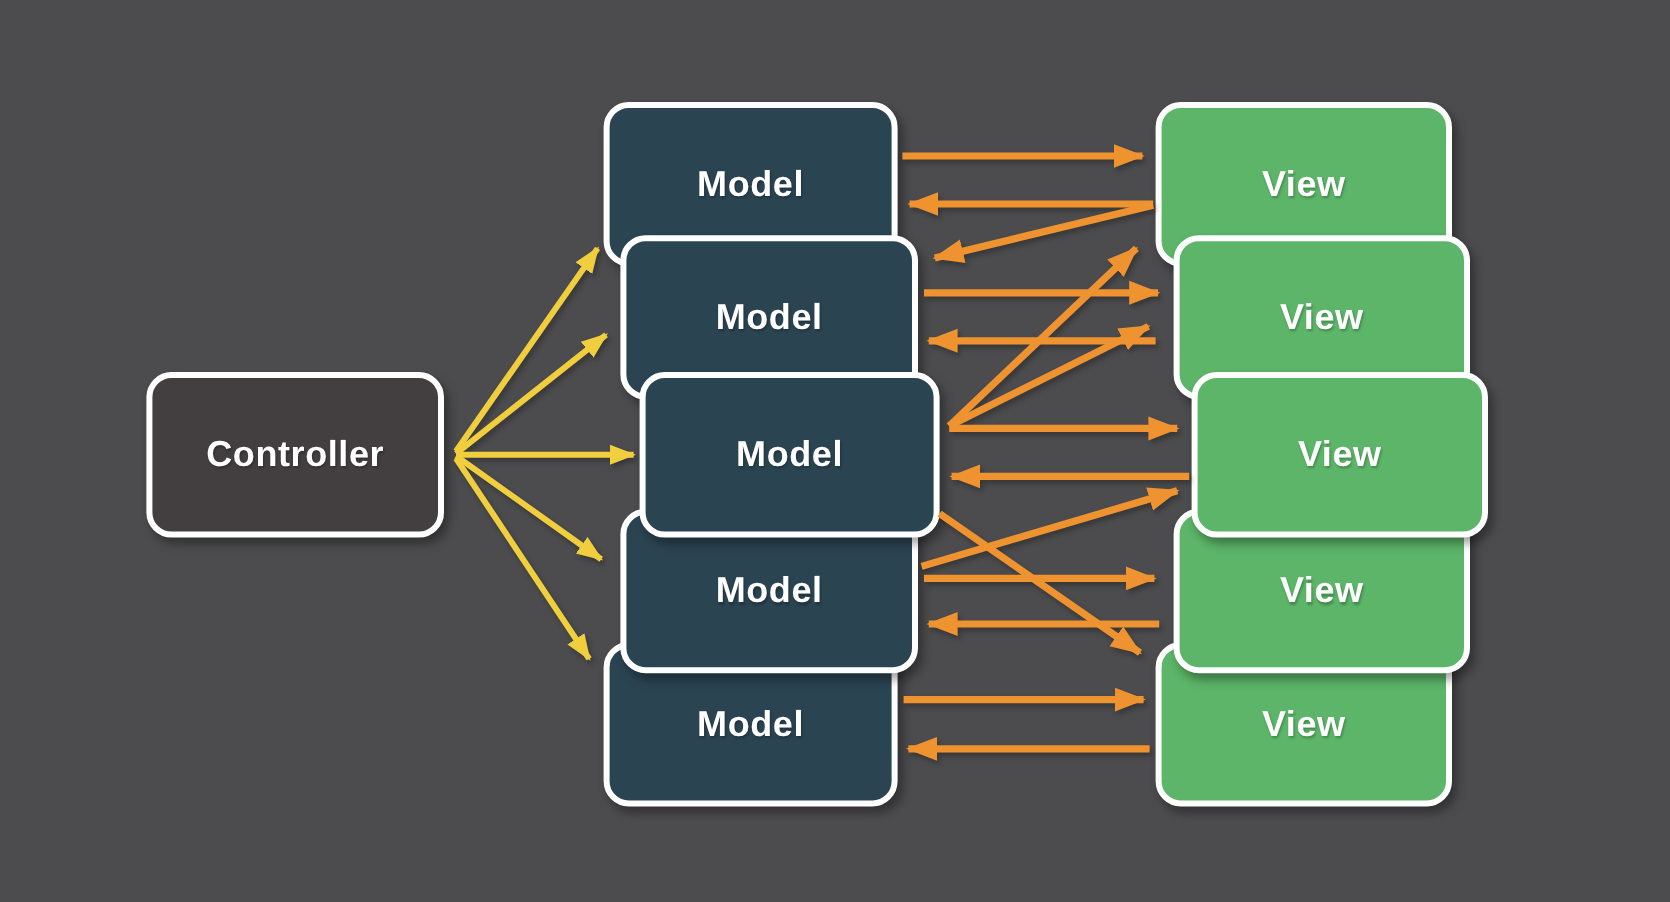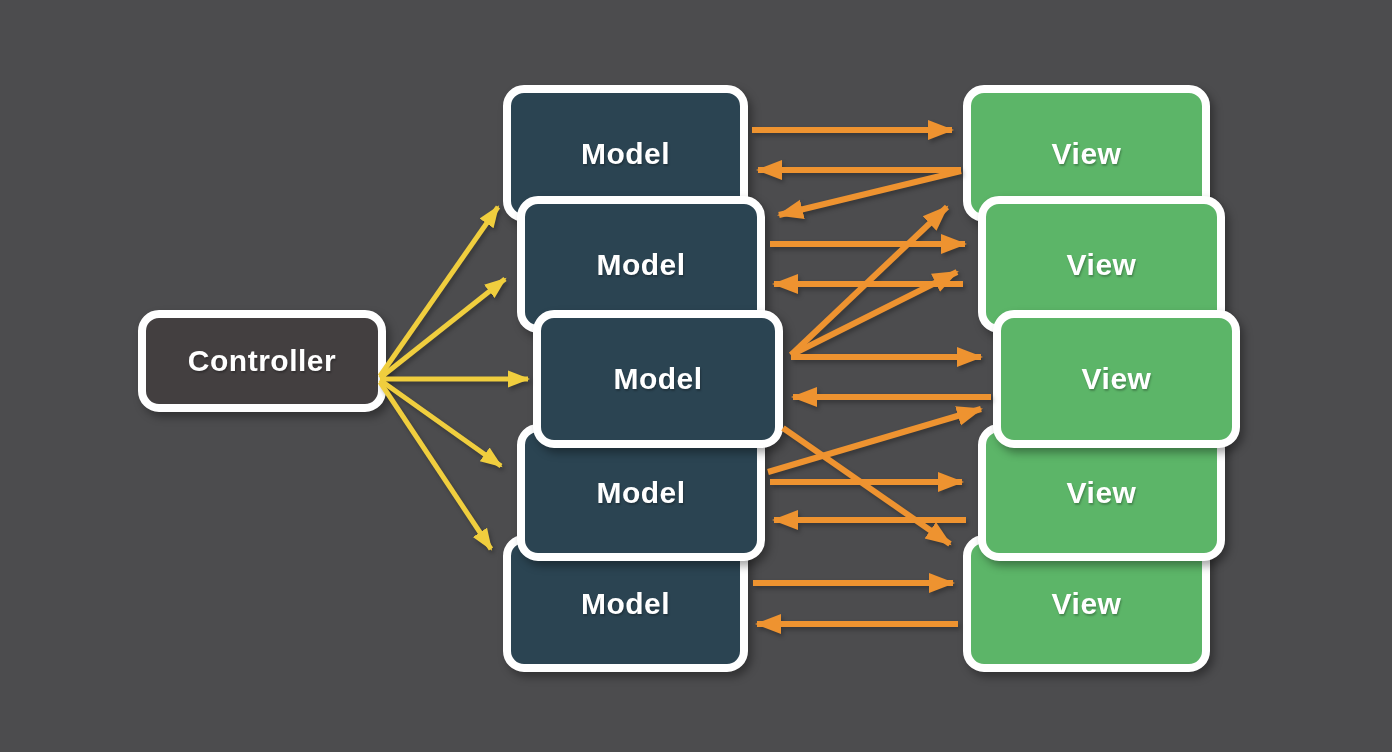--- a/index.html
+++ b/index.html
@@ -9,21 +9,21 @@
   }
   #diagram-canvas {
     position: relative;
     width: 1392px;
     height: 752px;
     overflow: hidden;
   }
   .box {
     position: absolute;
     box-sizing: border-box;
-    border: 8px solid #86efac;
+    border: 5px solid #86efac;
     border-radius: 21px;
     display: flex;
     align-items: center;
     justify-content: center;
     color: #ffffff;
     font-weight: bold;
     font-size: 30px;
     letter-spacing: 0.5px;
     box-shadow: 4px 5px 8px rgba(0,0,0,0.35);
   }
@@ -68,21 +68,21 @@
         <line x1="791" y1="357" x2="981" y2="357" stroke="#EE9330" stroke-width="6" marker-end="url(#head-orange)"></line>
         <line x1="991" y1="397" x2="793" y2="397" stroke="#EE9330" stroke-width="6" marker-end="url(#head-orange)"></line>
         <line x1="783" y1="428" x2="950" y2="544" stroke="#EE9330" stroke-width="6" marker-end="url(#head-orange)"></line>
         <line x1="768" y1="472" x2="981" y2="409" stroke="#EE9330" stroke-width="6" marker-end="url(#head-orange)"></line>
         <line x1="770" y1="482" x2="962" y2="482" stroke="#EE9330" stroke-width="6" marker-end="url(#head-orange)"></line>
         <line x1="966" y1="520" x2="774" y2="520" stroke="#EE9330" stroke-width="6" marker-end="url(#head-orange)"></line>
         <line x1="753" y1="583" x2="953" y2="583" stroke="#EE9330" stroke-width="6" marker-end="url(#head-orange)"></line>
         <line x1="958" y1="624" x2="757" y2="624" stroke="#EE9330" stroke-width="6" marker-end="url(#head-orange)"></line>
       </g>
   </svg>
-<div class="box" style="left: 138px; top: 310px; width: 248px; height: 102px; z-index: 4; background: rgb(67, 63, 64); border-color: rgb(255, 255, 255); color: rgb(255, 255, 255);">
+<div class="box" style="left: 122px; top: 310px; width: 248px; height: 138px; z-index: 4; background: rgb(67, 63, 64); border-color: rgb(255, 255, 255); color: rgb(255, 255, 255);">
       <span class="box-label">Controller</span>
     </div>
     <div class="box" style="left: 503px; top: 85px; width: 245px; height: 137px; z-index: 4; background: rgb(43, 68, 82); border-color: rgb(255, 255, 255); color: rgb(255, 255, 255);">
       <span class="box-label">Model</span>
     </div>
     <div class="box" style="left: 517px; top: 196px; width: 248px; height: 137px; z-index: 5; background: rgb(43, 68, 82); border-color: rgb(255, 255, 255); color: rgb(255, 255, 255);">
       <span class="box-label">Model</span>
     </div>
     <div class="box" style="left: 533px; top: 310px; width: 250px; height: 138px; z-index: 6; background: rgb(43, 68, 82); border-color: rgb(255, 255, 255); color: rgb(255, 255, 255);">
       <span class="box-label">Model</span>

